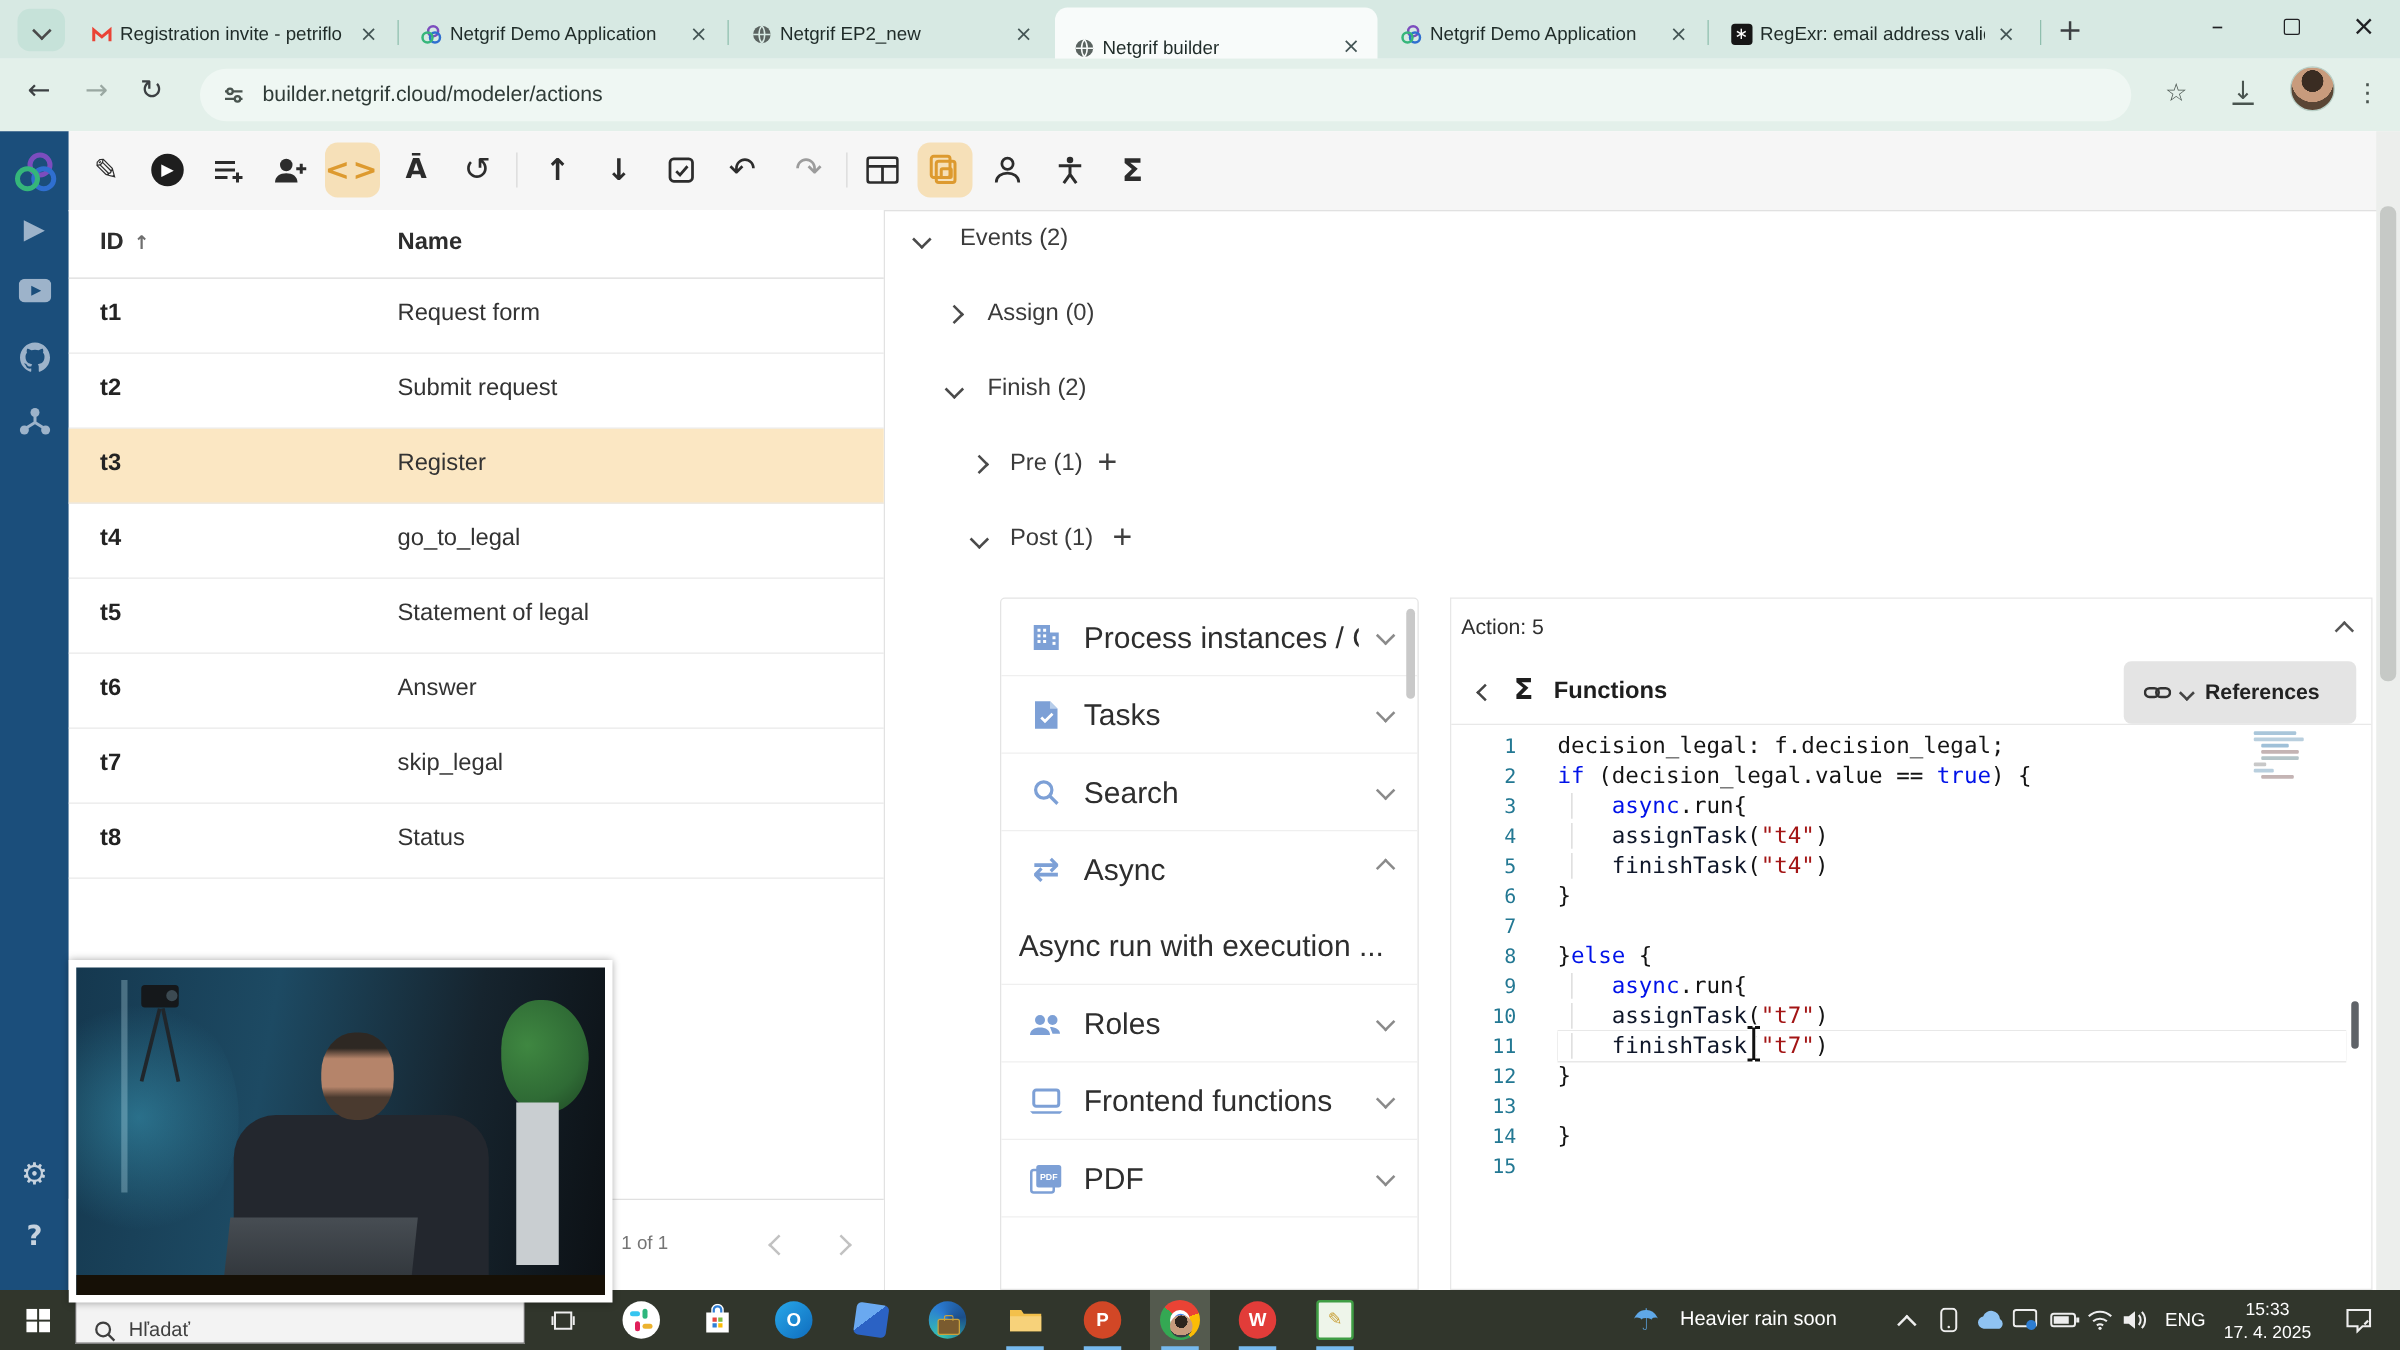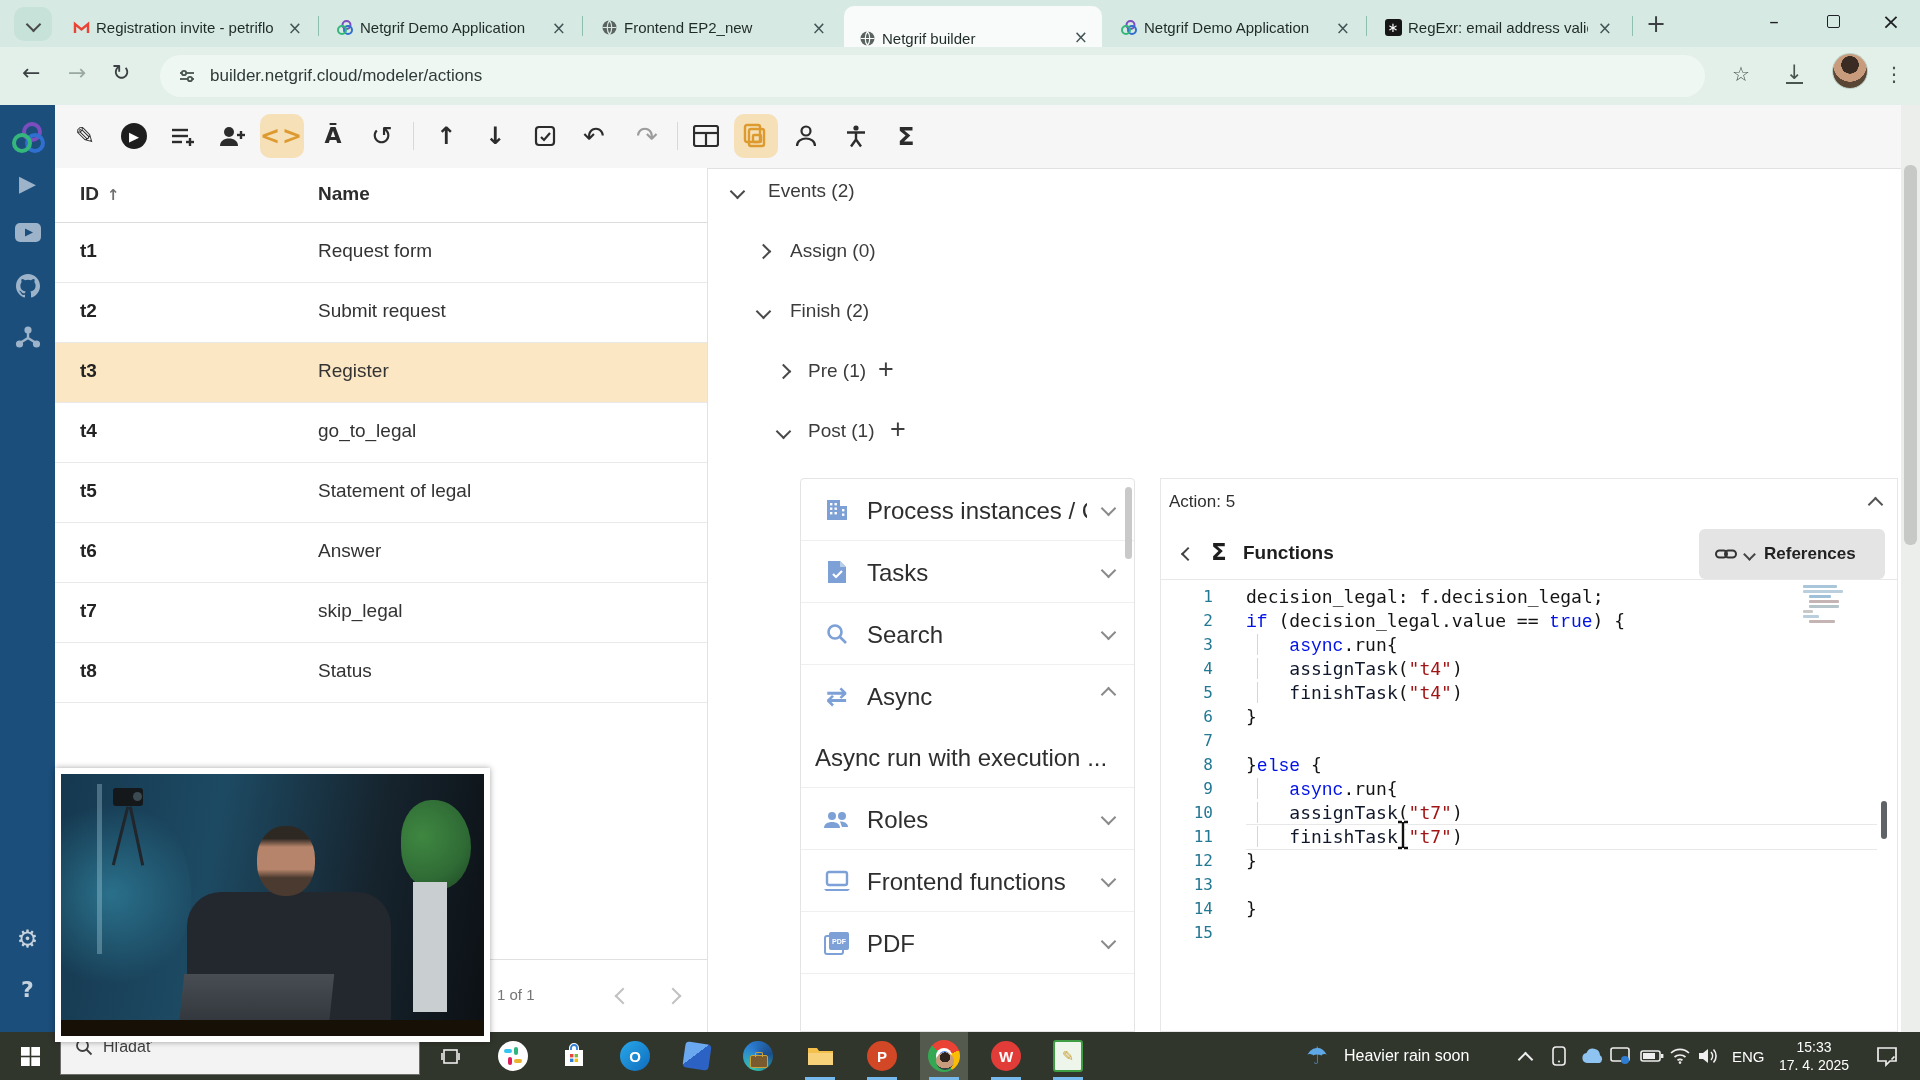--- a/index.html
+++ b/index.html
@@ -90,21 +90,21 @@
   .sigma{position:absolute;left:50px;top:8px;font-size:23px;font-weight:bold;color:#1e1e1e;}
   .fnlabel{position:absolute;left:82px;top:11px;font-size:19px;font-weight:bold;color:#1e1e1e;}
   .refbtn{position:absolute;right:12px;top:-2px;width:186px;height:50px;background:#e4e4e4;border-radius:6px;display:flex;align-items:center;}
   .reflabel{font-size:17px;font-weight:bold;color:#222;margin-left:10px;}
   .ediv{position:absolute;left:0;top:100px;width:100%;height:1px;background:#e8e8e8;}
   .codewrap{position:absolute;left:0;top:106px;width:716px;}
   .cl{display:flex;height:24px;font-family:"DejaVu Sans Mono",monospace;font-size:18px;line-height:24px;}
   .ln{width:52px;text-align:right;color:#237893;font-size:16px;flex:none;}
   .lc{margin-left:33px;white-space:pre;flex:1;}
   .cl.cur .lc{box-shadow:0 1px 0 #e8e8e8,0 -1px 0 #e8e8e8;}
-  .pl{color:#141414;} .kw{color:#0012e8;font-family:Liberation Mono, monospace;} .fn{color:#0f172a;} .str{color:#a31515;}
+  .pl{color:#141414;} .kw{color:#0012e8;} .fn{color:#0f172a;} .str{color:#a31515;}
   .ind{box-shadow:inset 1px 0 0 #d6d6d6;}
   .minimap{position:absolute;right:44px;top:104px;width:50px;}
   .mm{height:3px;margin:2px 0;border-radius:1px;}
   .escroll{position:absolute;right:10px;top:322px;width:6px;height:38px;border-radius:3px;background:#5f6368;}
   .ibeam{position:absolute;left:232px;top:340px;}
 
   
   .pgsb{position:absolute;left:1901px;top:105px;width:19px;height:927px;background:#eceeec;}
   .pgsb .thumb{position:absolute;left:3px;top:60px;width:13px;height:380px;border-radius:6px;background:#c6c9c6;}
 
@@ -122,21 +122,21 @@
   .wchead{position:absolute;left:196px;top:52px;width:58px;height:70px;border-radius:46%;background:linear-gradient(#2e2823 18%,#b5846a 30% 62%,#4a3a2f 74%);}
   .wcbody{position:absolute;left:126px;top:118px;width:204px;height:150px;border-radius:34px 34px 0 0;background:#23272e;}
   .wclaptop{position:absolute;left:120px;top:200px;width:150px;height:62px;background:linear-gradient(#474d53,#2c3136);transform:skewX(-6deg);}
   .wcdesk{position:absolute;left:0;bottom:0;width:100%;height:16px;background:#161006;}
 
   
   .taskbar{position:absolute;left:0;top:1032px;width:1920px;height:48px;background:#31362c;z-index:20;}
   .tbi{position:absolute;top:0;width:48px;height:48px;display:flex;align-items:center;justify-content:center;}
   .tbi.activeapp{background:#545a4e;}
   .runline{position:absolute;top:45px;width:30px;height:3px;background:#76b9ed;}
-  .tsearch{position:absolute;left:60px;top:5px;width:360px;height:38px;background:#f3f3f3;border:1px solid #6e6e6e;box-sizing:border-box;display:flex;align-items:flex-start;}
+  .tsearch{position:absolute;left:60px;top:5px;width:360px;height:38px;background:#f3f3f3;border:1px solid #6e6e6e;box-sizing:border-box;display:flex;align-items:flex-end;}
   .tsearch .ph{font-size:16px;color:#3f3f3f;margin-left:10px;}
   .traytext{position:absolute;top:0;height:48px;display:flex;align-items:center;color:#fff;}
   .clock{position:absolute;left:1768px;top:6px;width:92px;text-align:center;color:#fff;font-size:14px;line-height:18px;}
   .weathertxt{font-size:16px;}
   .circle-app{width:30px;height:30px;border-radius:50%;display:flex;align-items:center;justify-content:center;color:#fff;font-weight:bold;font-size:15px;}
 </style>
 </head>
 <body>
 
 <div class="screen">
@@ -170,21 +170,21 @@
     </div>
     <div class="tsep" style="left:582px;"></div>
 
     <div class="tab" style="left:586px;width:254px;">
       <span class="tico">
           <svg width="17" height="17" viewBox="0 0 17 17">
             <circle cx="8.5" cy="8.5" r="7" fill="#5a6360"></circle>
             <path d="M1.5 8.5h14M8.5 1.5c3 3.5 3 10.5 0 14c-3-3.5-3-10.5 0-14z" stroke="#d7e9e3" stroke-width="1.2" fill="none"></path>
           </svg>
         </span>
-      <span class="ttitle">Frontend EP2_new</span>
+      <span class="ttitle">Netgrif EP2_new</span>
       <span class="tclose g">×</span>
     </div>
 
     <div class="tab active" style="left:844px;width:258px;">
       <span class="tico">
           <svg width="17" height="17" viewBox="0 0 17 17">
             <circle cx="8.5" cy="8.5" r="7" fill="#5a6360"></circle>
             <path d="M1.5 8.5h14M8.5 1.5c3 3.5 3 10.5 0 14c-3-3.5-3-10.5 0-14z" stroke="#f8fbfa" stroke-width="1.2" fill="none"></path>
           </svg>
         </span>

